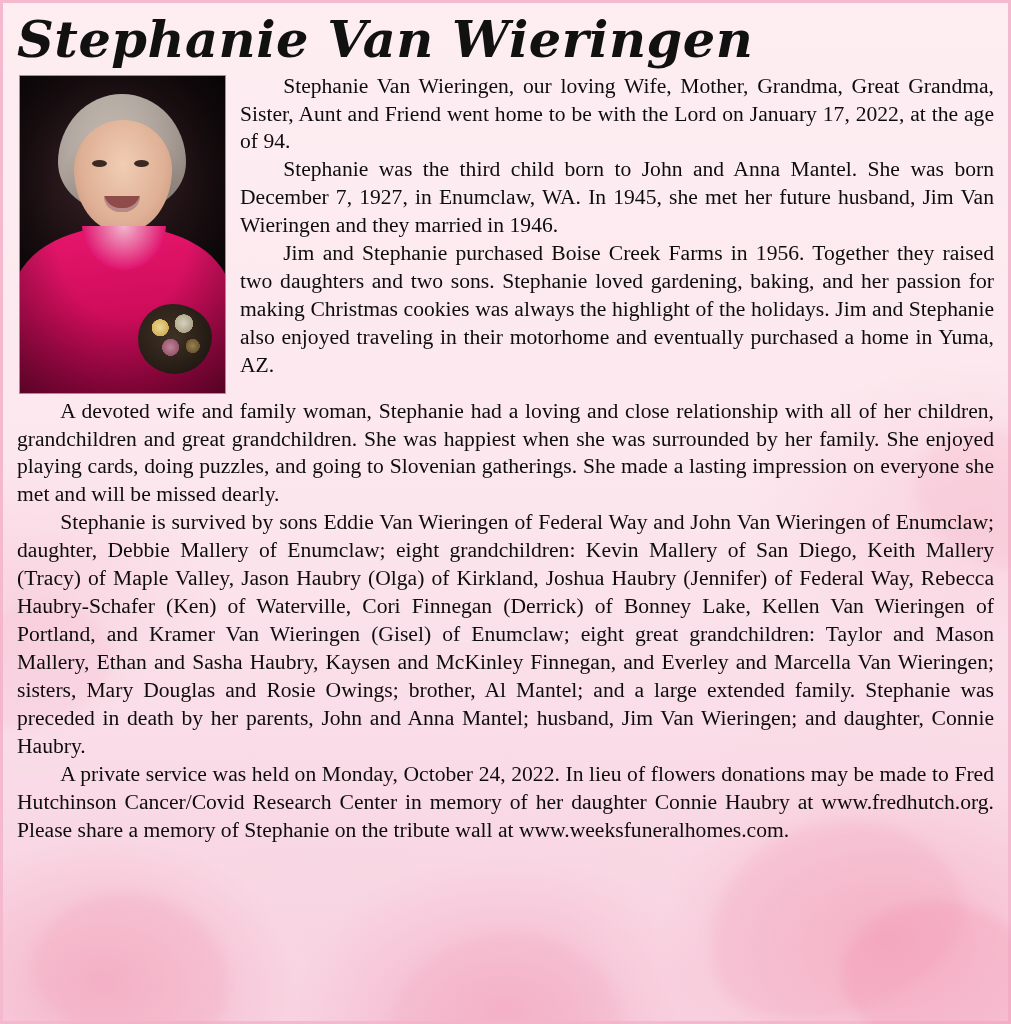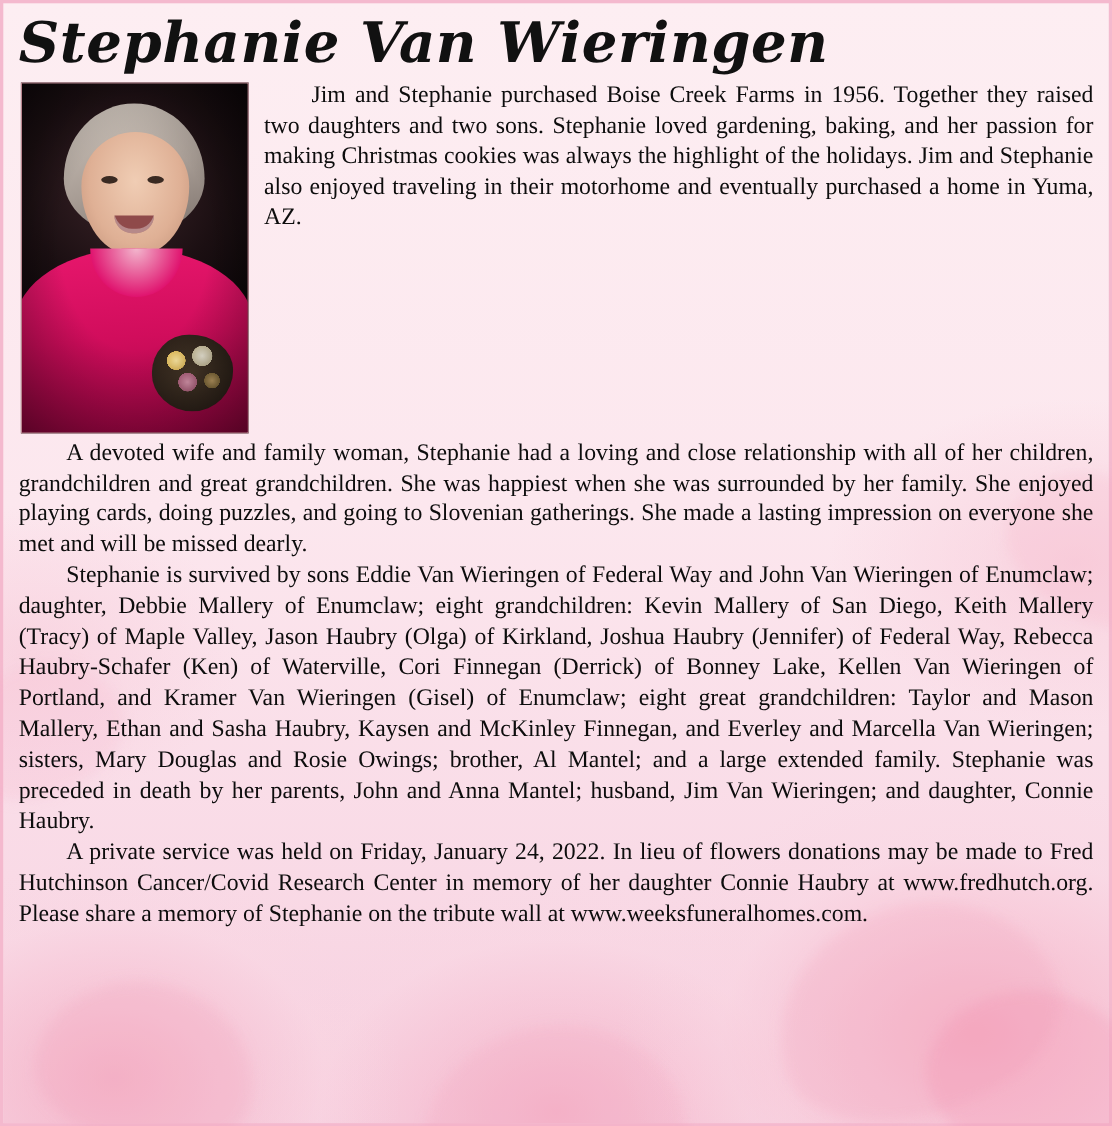--- a/index.html
+++ b/index.html
@@ -177,21 +177,23 @@
       <div class="pt-eye l"></div>
       <div class="pt-eye r"></div>
       <div class="pt-smile"></div>
       <div class="pt-body"></div>
       <div class="pt-collar"></div>
       <div class="pt-corsage"></div>
       <div class="pt-vignette"></div>
     </div>
 
     <div id="obituary-body">
+      <p>Stephanie Van Wieringen, our loving Wife, Mother, Grandma, Great Grandma, Sister, Aunt and Friend went home to be with the Lord on January 17, 2022, at the age of 94.</p>
+      <p>Stephanie was the third child born to John and Anna Mantel. She was born December 7, 1927, in Enumclaw, WA. In 1945, she met her future husband, Jim Van Wieringen and they married in 1946.</p>
       <p>Jim and Stephanie purchased Boise Creek Farms in 1956. Together they raised two daughters and two sons. Stephanie loved gardening, baking, and her passion for making Christmas cookies was always the highlight of the holidays. Jim and Stephanie also enjoyed traveling in their motorhome and eventually purchased a home in Yuma, AZ.</p>
       <div class="clearfix"></div>
       <p>A devoted wife and family woman, Stephanie had a loving and close relationship with all of her children, grandchildren and great grandchildren. She was happiest when she was surrounded by her family. She enjoyed playing cards, doing puzzles, and going to Slovenian gatherings. She made a lasting impression on everyone she met and will be missed dearly.</p>
       <p>Stephanie is survived by sons Eddie Van Wieringen of Federal Way and John Van Wieringen of Enumclaw; daughter, Debbie Mallery of Enumclaw; eight grandchildren: Kevin Mallery of San Diego, Keith Mallery (Tracy) of Maple Valley, Jason Haubry (Olga) of Kirkland, Joshua Haubry (Jennifer) of Federal Way, Rebecca Haubry-Schafer (Ken) of Waterville, Cori Finnegan (Derrick) of Bonney Lake, Kellen Van Wieringen of Portland, and Kramer Van Wieringen (Gisel) of Enumclaw; eight great grandchildren: Taylor and Mason Mallery, Ethan and Sasha Haubry, Kaysen and McKinley Finnegan, and Everley and Marcella Van Wieringen; sisters, Mary Douglas and Rosie Owings; brother, Al Mantel; and a large extended family. Stephanie was preceded in death by her parents, John and Anna Mantel; husband, Jim Van Wieringen; and daughter, Connie Haubry.</p>
-      <p>A private service was held on Friday, January 24, 2022. In lieu of flowers donations may be made to Fred Hutchinson Cancer/Covid Research Center in memory of her daughter Connie Haubry at www.fredhutch.org. Please share a memory of Stephanie on the tribute wall at www.weeksfuneralhomes.com.</p>
+      <p>A private service was held on Monday, October 24, 2022. In lieu of flowers donations may be made to Fred Hutchinson Cancer/Covid Research Center in memory of her daughter Connie Haubry at www.fredhutch.org. Please share a memory of Stephanie on the tribute wall at www.weeksfuneralhomes.com.</p>
     </div>
 
   </div>
 </div>
 
 </body></html>

